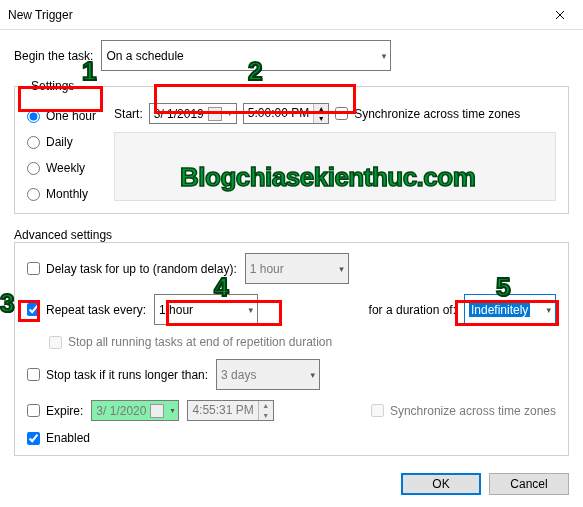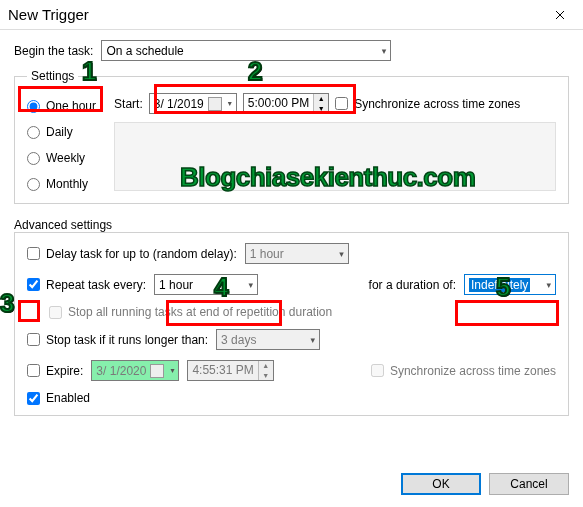--- a/index.html
+++ b/index.html
@@ -1,27 +1,27 @@
 <!DOCTYPE html>
 <html><head>
 <meta charset="utf-8">
 <style>
   * { box-sizing: border-box; margin: 0; padding: 0; font-family: "Segoe UI", Tahoma, sans-serif; font-size: 12px; }
   body { background: #fff; width: 583px; height: 507px; position: relative; color: #000; }
   .titlebar { height: 30px; display: flex; align-items: center; padding: 0 0 0 8px; border-bottom: 1px solid #ddd; }
-  .titlebar-title { flex: 1; font-size: 15px; }
+  .titlebar-title { flex: 1; font-size: 12px; }
   .close-btn { width: 46px; height: 30px; display: flex; align-items: center; justify-content: center; cursor: pointer; }
   .close-btn svg { width: 10px; height: 10px; }
 
   .content { padding: 10px 14px; }
 
   .row { display: flex; align-items: center; margin-bottom: 8px; }
   .label { margin-right: 8px; }
 
-  .combo { display: inline-flex; align-items: center; border: 1px solid #7a7a7a; background: #fff; height: 21px; padding: 0 4px; position: relative; }
+  .combo { display: inline-flex; align-items: center; border: 1px solid #7a7a7a; background: #fff; height: 31px; padding: 0 4px; position: relative; }
   .combo .arrow { margin-left: auto; padding-left: 6px; font-size: 9px; color: #555; }
   .combo.wide { width: 290px; }
   .combo.med { width: 104px; }
   .combo.sm { width: 92px; }
   .combo.disabled { background: #f0f0f0; color: #7a7a7a; }
 
   fieldset.settings { border: 1px solid #d0d0d0; padding: 10px 12px 12px 12px; margin-top: 4px; position: relative; }
   fieldset.settings legend { padding: 0 4px; font-size: 12px; }
 
   .settings-inner { display: flex; gap: 18px; }

